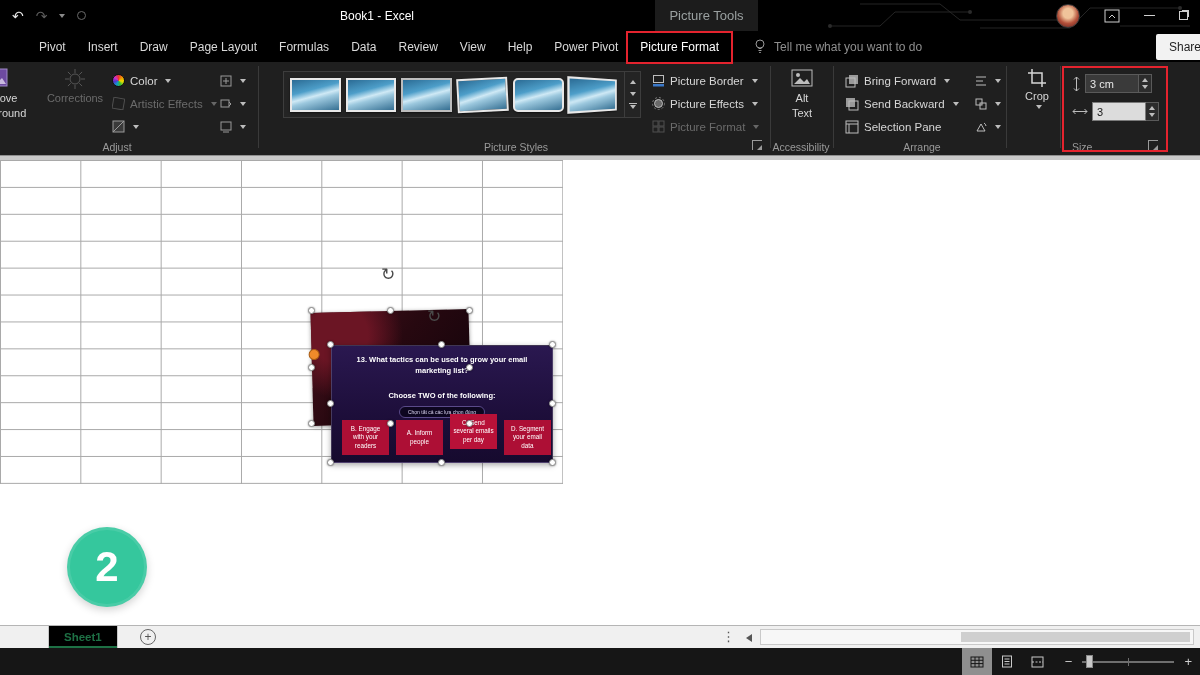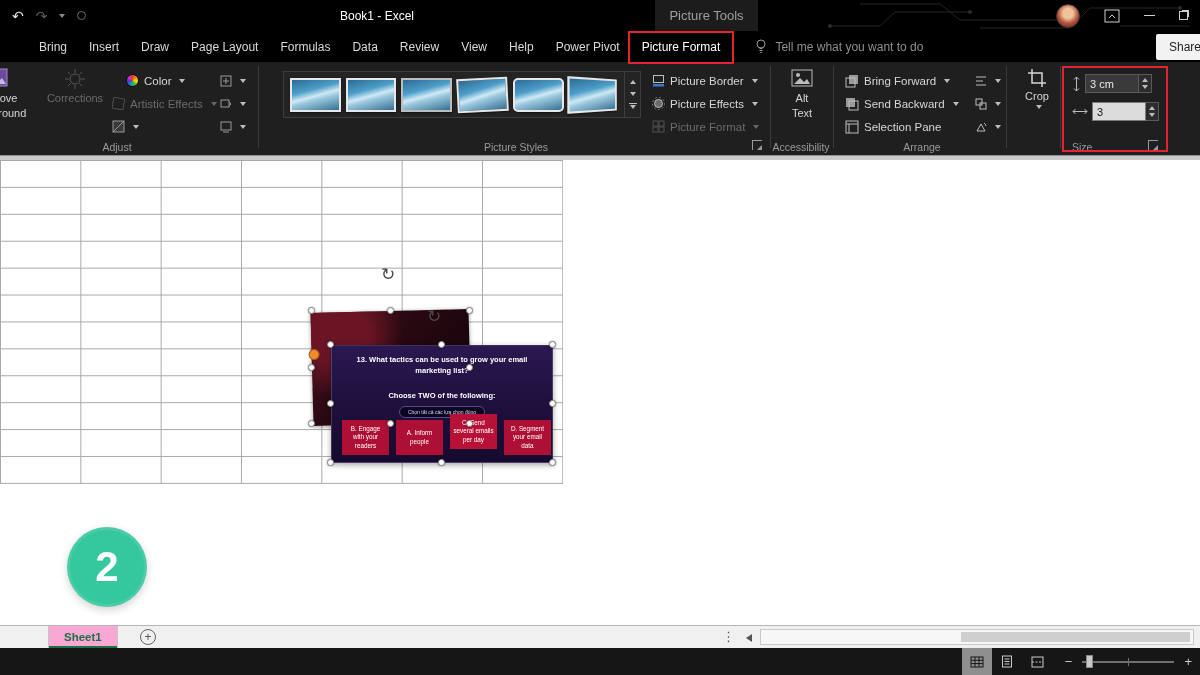--- a/index.html
+++ b/index.html
@@ -97,21 +97,21 @@
   .ans.c{transform:translateY(-6px);background:#b81138;}
   .h{position:absolute;width:7px;height:7px;border-radius:50%;background:#fff;border:1px solid #8a8a8a;
      box-shadow:0 0 2px rgba(0,0,0,.45);z-index:6;}
   .rot{position:absolute;font-size:17px;color:#4a4a4a;z-index:6;line-height:1;}
   .step{position:absolute;left:67px;top:367px;width:80px;height:80px;border-radius:50%;background:#35c79d;
         display:flex;align-items:center;justify-content:center;color:#fff;font-size:42px;font-weight:bold;
         box-shadow:0 3px 8px rgba(0,0,0,.18), inset 0 0 0 3px rgba(255,255,255,.10);}
 
   
   .sheetbar{position:relative;height:23px;background:#f0f0f0;border-top:1px solid #b5b5b5;}
-  .sheettab{position:absolute;left:48px;top:0;height:22px;padding:0 15px;background:#f9a8d4;color:#1e7145;
+  .sheettab{position:absolute;left:48px;top:0;height:22px;padding:0 15px;background:#000000;color:#1e7145;
             font-weight:bold;font-size:11.5px;display:flex;align-items:center;
             border-left:1px solid #c6c6c6;border-right:1px solid #c6c6c6;box-shadow:inset 0 -2px 0 #1e7145;}
   .newsheet{position:absolute;left:140px;top:3px;width:16px;height:16px;border:1px solid #666;border-radius:50%;
             color:#555;font-size:12px;display:flex;align-items:center;justify-content:center;line-height:1;}
   .sheetdots{position:absolute;left:722px;top:3px;color:#555;font-size:13px;}
   .sheet-larr{position:absolute;left:746px;top:8px;width:0;height:0;
               border-top:4px solid transparent;border-bottom:4px solid transparent;border-right:6px solid #555;}
   .hscroll{position:absolute;left:760px;right:6px;top:3px;height:16px;background:#f7f7f7;border:1px solid #c9c9c9;}
   .hthumb{position:absolute;left:200px;right:3px;top:2px;bottom:2px;background:#cfcfcf;}
 
@@ -162,21 +162,21 @@
         <rect x="1" y="1" width="14" height="12" fill="none" stroke="#cfcfcf"></rect>
         <path d="M5 9 L8 6 L11 9" fill="none" stroke="#cfcfcf"></path>
       </svg>
       <span class="win-min"></span>
       <span class="win-restore"></span>
     </div>
   </div>
 
   <div class="tabrow">
     <div class="tabs">
-      <span class="tab">Bring</span>
+      <span class="tab">Pivot</span>
       <span class="tab">Insert</span>
       <span class="tab">Draw</span>
       <span class="tab">Page Layout</span>
       <span class="tab">Formulas</span>
       <span class="tab">Data</span>
       <span class="tab">Review</span>
       <span class="tab">View</span>
       <span class="tab">Help</span>
       <span class="tab">Power Pivot</span>
       <span class="tab tab-pf">
@@ -210,21 +210,21 @@
       <span>Remove</span>
       <span>Background</span>
     </div>
     <div class="bigbtn dim" style="left:42px;top:6px;width:66px;">
       <svg width="22" height="22" viewBox="0 0 22 22">
         <circle cx="11" cy="11" r="5" fill="none" stroke="#9a9a9a"></circle>
         <path d="M11 1 v4 M11 17 v4 M1 11 h4 M17 11 h4 M3.9 3.9 l2.8 2.8 M15.3 15.3 l2.8 2.8 M18.1 3.9 l-2.8 2.8 M6.7 15.3 l-2.8 2.8" stroke="#9a9a9a"></path>
       </svg>
       <span>Corrections</span>
     </div>
-    <div class="rowbtn" style="left:126px;top:8px;">
+    <div class="rowbtn" style="left:112px;top:8px;">
       <span class="colorwheel"></span>
       <span>Color</span>
       <span class="car"></span>
     </div>
     <div class="rowbtn dim" style="left:112px;top:31px;">
       <svg width="13" height="13" viewBox="0 0 13 13">
         <rect x="1" y="1" width="11" height="11" fill="none" stroke="#8a8a8a" transform="rotate(10 6 6)"></rect>
       </svg>
       <span>Artistic Effects</span>
       <span class="car d"></span>

